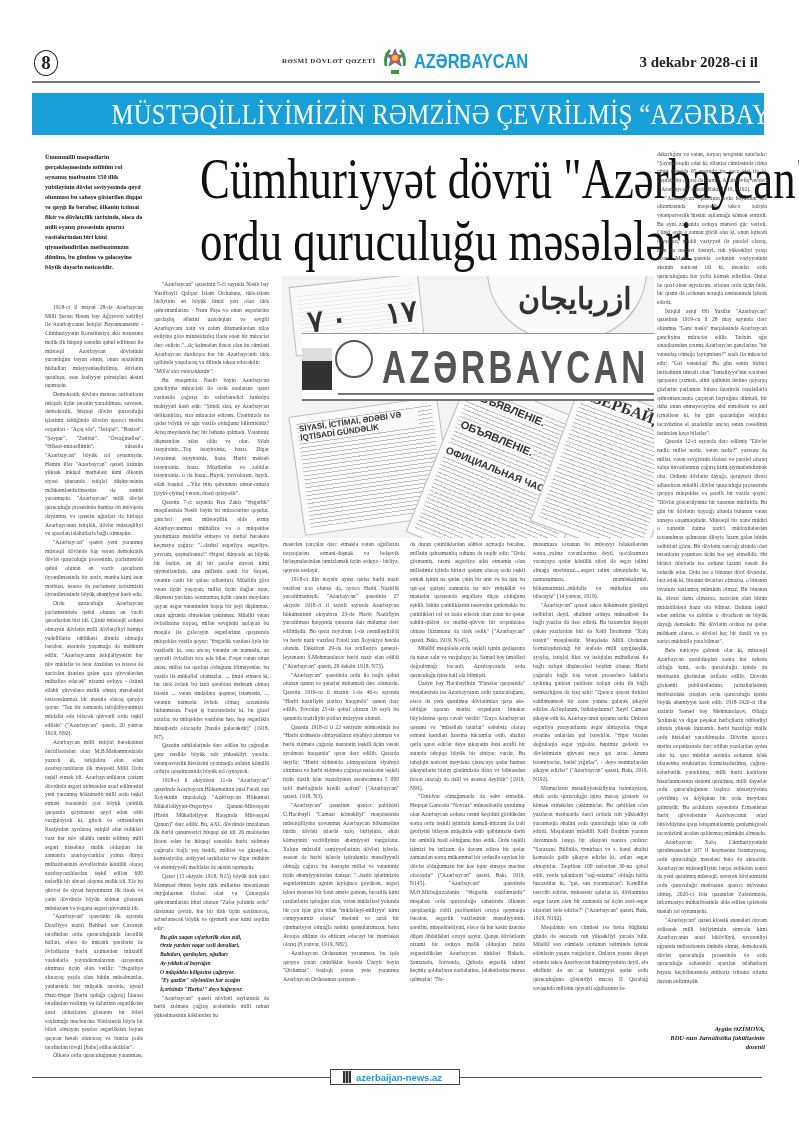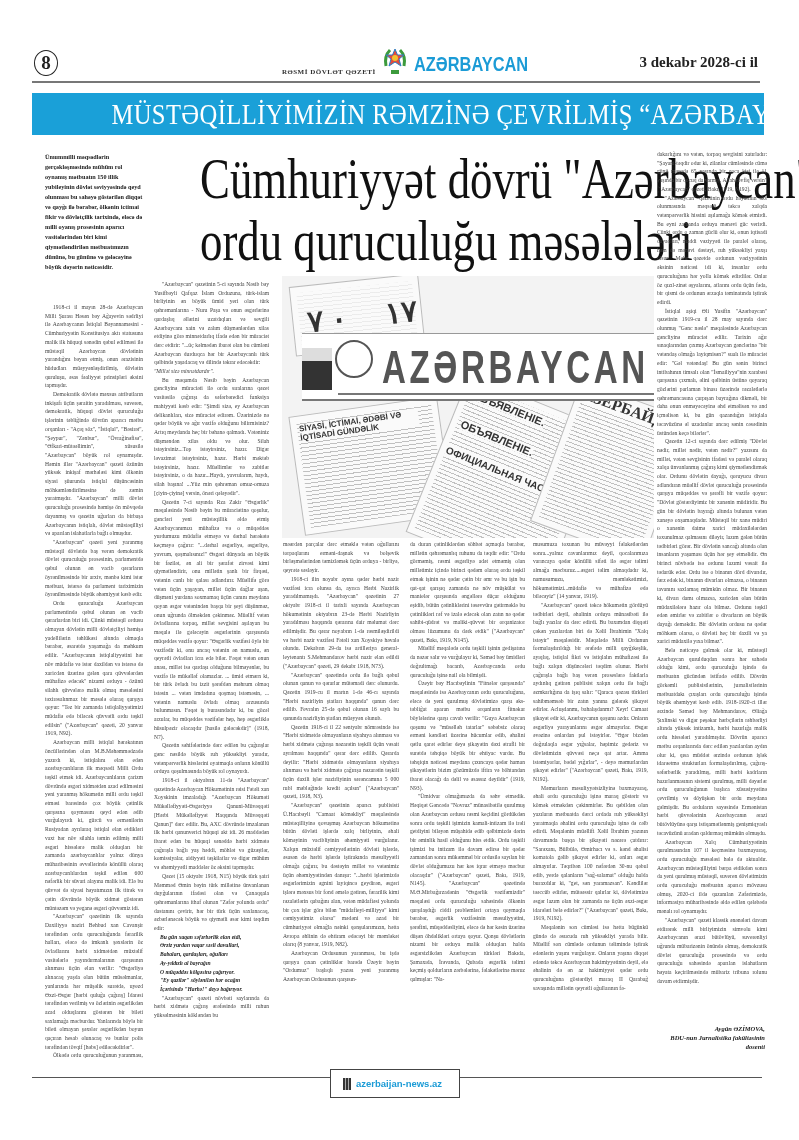--- a/index.html
+++ b/index.html
@@ -2,21 +2,21 @@
 <html><head>
 <meta charset="utf-8">
 <style>
   * { box-sizing: border-box; margin: 0; padding: 0; }
   html, body { width: 799px; height: 1140px; background: #fff; overflow: hidden; }
   body { font-family: "Liberation Serif", serif; color: #222; position: relative; }
 
   .header { position: absolute; left: 32px; top: 44px; width: 728px; height: 36px; }
   .page-num { position: absolute; left: 2px; top: 6px; width: 24px; height: 26px; border: 1.5px solid #222; border-radius: 50%;
     font-family: "Liberation Serif", serif; font-weight: bold; font-size: 19px; text-align: center; line-height: 24px; }
-  .masthead { position: absolute; left: 250px; top: 2px; display: flex; align-items: flex-end; gap: 6px; }
+  .masthead { position: absolute; left: 250px; top: 2px; display: flex; align-items: center; gap: 6px; }
   .masthead-sub { font-size: 7px; letter-spacing: 0.5px; font-weight: bold; color: #333; font-family: "Liberation Serif", serif; }
   .emblem { width: 26px; height: 30px; position: relative; }
   .masthead-title { font-family: "Liberation Sans", sans-serif; font-size: 21px; font-weight: bold; color: #1b9bd6; letter-spacing: 0px; transform: scaleX(0.78); transform-origin: left; }
   .date { position: absolute; right: 2px; top: 10px; font-size: 15px; font-weight: bold; font-family: "Liberation Serif", serif; }
   .rule { position: absolute; left: 32px; top: 81px; width: 728px; height: 2px; background: #777; }
 
   .banner { position: absolute; left: 32px; top: 93px; width: 732px; height: 42px; background: #1aa0d8;
     color: #fff; font-family: "Liberation Serif", serif; font-size: 30px; text-align: center; line-height: 42px; letter-spacing: 0.5px; }
   .banner span { display: inline-block; transform: scaleX(0.82); white-space: nowrap; }
 
@@ -36,21 +36,21 @@
   .np-title { position: absolute; font-family: "Liberation Sans", sans-serif; font-weight: bold; color: #333; white-space: nowrap; }
   .azband { position: absolute; left: 20px; top: 57px; width: 360px; height: 68px; background: #fff; border-top: 1px solid #999; border-bottom: 2px solid #777; }
   .azband .big { position: absolute; left: 80px; top: 6px; font-family: "Liberation Sans", sans-serif; font-weight: bold; font-size: 46px; color: #555; letter-spacing: 5px; transform: scaleX(0.72); transform-origin: left; }
   .azband .portrait { position: absolute; left: 0px; top: 14px; width: 30px; height: 42px; background: linear-gradient(#ddd 0 30%, #333 30% 100%); }
   .azband .emblem2 { position: absolute; left: 33px; top: 6px; width: 38px; height: 38px; border: 2px solid #555; border-radius: 50%; }
   .azband .tiny { position: absolute; left: 36px; bottom: 4px; width: 320px; height: 2px; background: #777; }
 
   .author { position: absolute; left: 640px; top: 1024px; width: 125px; text-align: right; font-size: 6.5px; line-height: 9px; font-weight: bold; font-style: italic; font-family: "Liberation Serif", serif; }
 
   .footer-rule { position: absolute; left: 32px; top: 1077px; width: 730px; height: 1px; background: #555; }
-  .footer-box { position: absolute; left: 330px; top: 1069px; width: 130px; height: 29px; background: #fff; border: 1px solid #444; display: flex; align-items: center; gap: 5px; padding-left: 12px; }
+  .footer-box { position: absolute; left: 330px; top: 1069px; width: 130px; height: 16px; background: #fff; border: 1px solid #444; display: flex; align-items: center; gap: 5px; padding-left: 12px; }
   .qr { width: 8px; height: 12px; background: repeating-linear-gradient(90deg, #333 0 2px, #aaa 2px 3px); }
   .footer-url { font-family: "Liberation Sans", sans-serif; font-weight: bold; font-size: 9.5px; color: #1b9bd6; }
 </style>
 </head>
 <body>
 
 <div class="header">
   <div class="page-num">8</div>
   <div class="masthead">
     <span class="masthead-sub">RƏSMİ DÖVLƏT QƏZETİ</span>
@@ -104,20 +104,23 @@
     <p class="poem">"Ey qazilər" söylənilən hər ocağın</p>
     <p class="poem">İçərisində "Harbə!" deyə bağırıyor.</p>
   </div>
   <p>"Azərbaycan" qəzeti növbəti saylarında da hərbi xidmətə çağırış ərəfəsində milli ruhun yüksəlməsinin kökləndən bu</p>
 </div>
 
 <div class="photo">
   <div class="np" style="left:10px; top:4px; width:130px; height:70px; transform:rotate(-6deg);">
       <div class="lines" style="opacity:.15"></div>
     <div class="np-title" style="left:14px; top:18px; font-size:30px; font-family:'Liberation Serif',serif;">١٧ ٰ ٠ ٧</div>
+  </div>
+  <div class="np" style="left:205px; top:-6px; width:160px; height:70px; border-radius:0 0 80px 80px;">
+    <div class="np-title" style="left:30px; top:10px; font-size:30px; font-family:'Liberation Serif',serif;">ازربايجان</div>
   </div>
   <div class="np" style="left:14px; top:130px; width:150px; height:120px; transform:rotate(-8deg);">
       <div class="lines"></div>
     <div class="np-title" style="left:8px; top:8px; font-size:8px; background:#fafafa; width:120px; white-space:normal;">SİYASİ, İCTİMAİ, ƏDƏBİ VƏ İQTİSADİ GÜNDƏLİK</div>
   </div>
   <div class="np" style="left:150px; top:120px; width:150px; height:170px; transform:rotate(22deg);">
       <div class="lines"></div>
     <div class="np-title" style="left:10px; top:10px; font-size:11px; background:#fafafa;">ОБЪЯВЛЕНIЕ.</div>
     <div class="np-title" style="left:10px; top:42px; font-size:11px; background:#fafafa;">ОБЪЯВЛЕНIЕ.</div>
     <div class="np-title" style="left:6px; top:72px; font-size:10px; background:#fafafa;">ОФИЦИАЛЬНАЯ ЧАСТЬ.</div>

